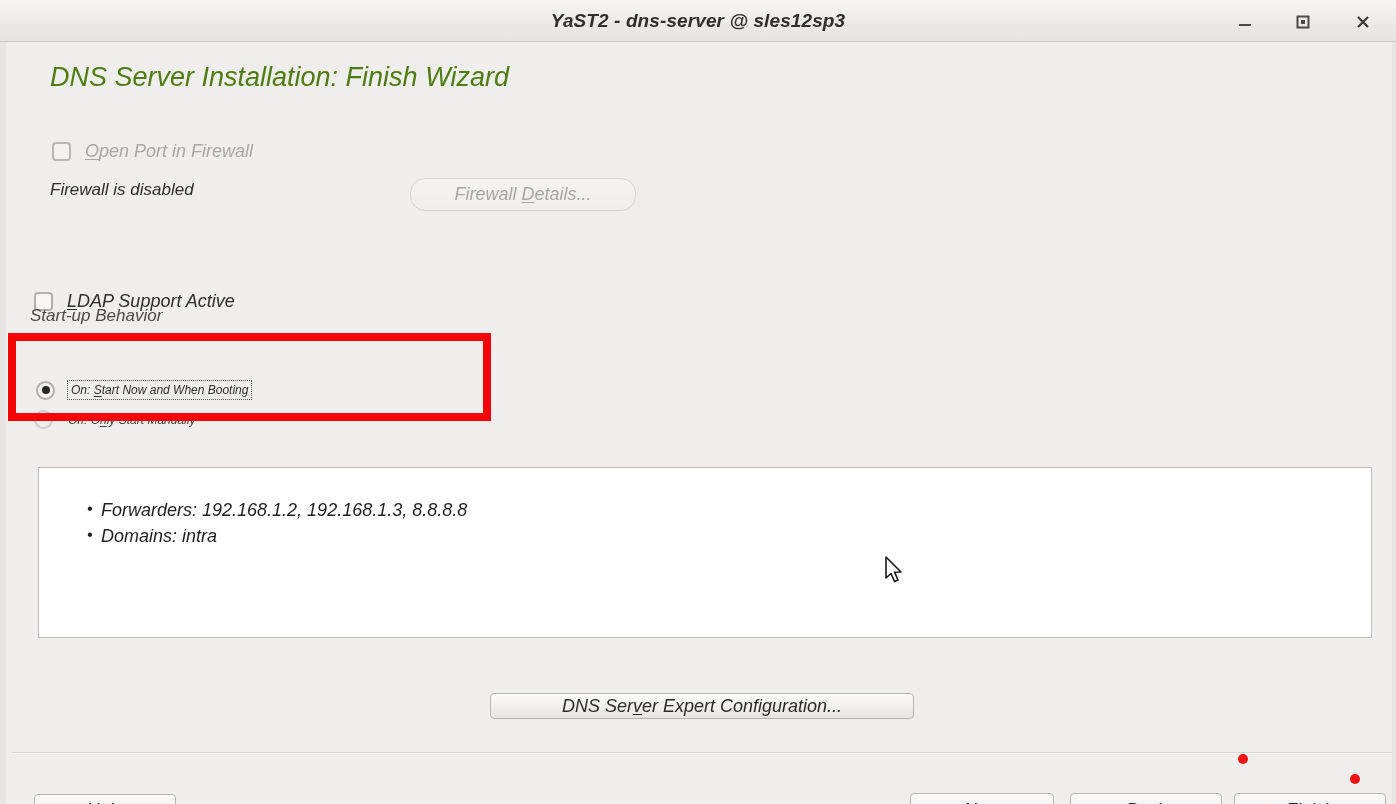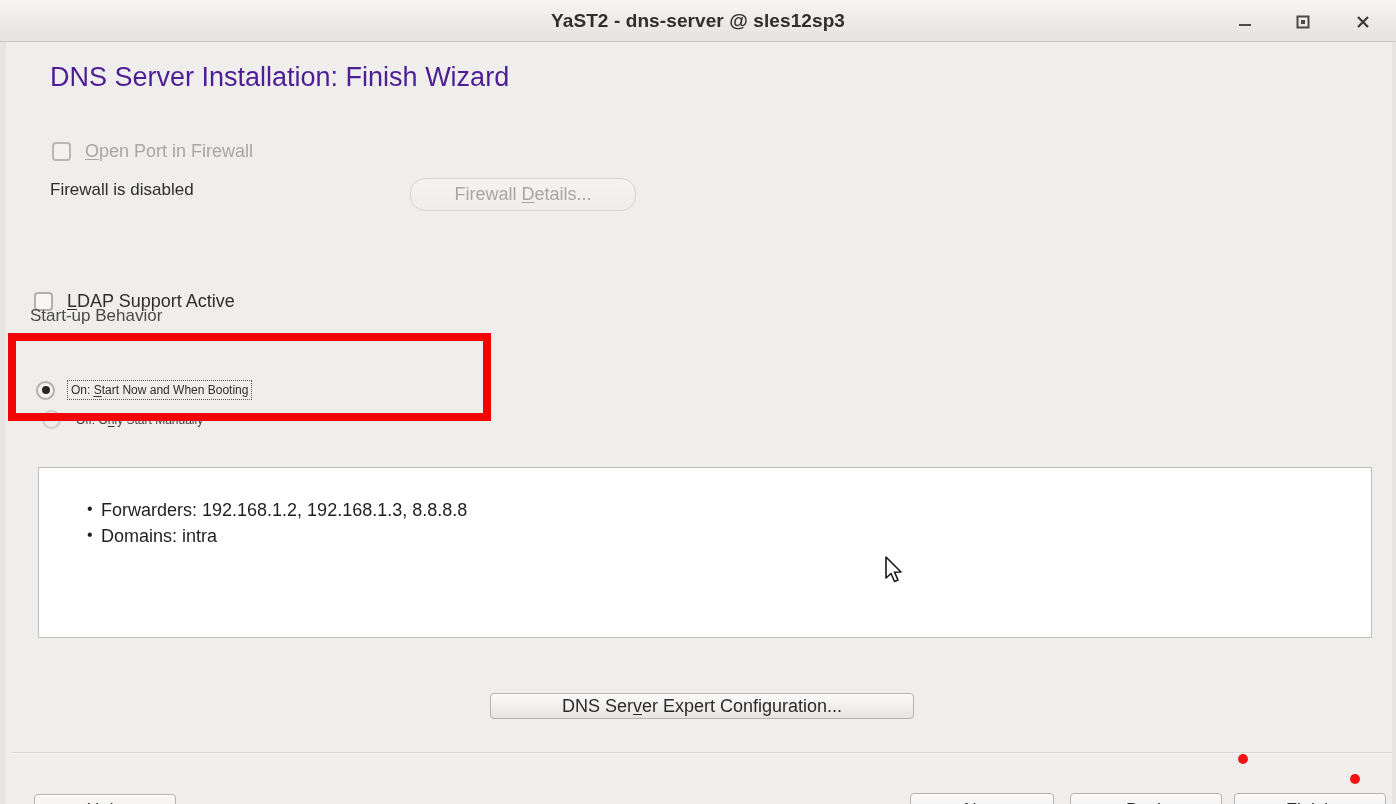--- a/index.html
+++ b/index.html
@@ -10,20 +10,21 @@
   body {
     font-family: "Liberation Sans", sans-serif;
     -webkit-font-smoothing: antialiased;
   }
   #app {
     position: relative;
     width: 1396px;
     height: 804px;
     overflow: hidden;
     background: #efeeed;
+    font-style: italic;
   }
 
   
   .titlebar {
     position: absolute;
     left: 0; top: 0;
     width: 1396px; height: 42px;
     background: linear-gradient(to bottom, #f7f6f5 0%, #eceae8 55%, #e6e4e2 100%);
     border-bottom: 1px solid #c9c6c3;
     box-sizing: border-box;
@@ -64,21 +65,21 @@
     position: absolute;
     left: 6px; top: 42px;
     width: 1386px; height: 762px;
   }
 
   
   .page-title {
     position: absolute;
     left: 44px; top: 20px;
     font-size: 27px;
-    color: #4c1d95;
+    color: #4d7c0f;
     white-space: nowrap;
   }
   .section-label {
     position: absolute;
     font-size: 17px;
     font-weight: bold;
     color: #2e2e2e;
     white-space: nowrap;
   }
   .fw-label { left: 24px; top: 68px; }
@@ -145,21 +146,21 @@
     font-size: 12px;
     color: #2e2e2e;
     white-space: nowrap;
     padding: 2px 3px;
   }
   .rb-label.focused {
     border: 1px dotted #555;
   }
   .rb-label.off { color: #3a3a3a; }
   .rb-on  { left: 30px; top: 338px; }
-  .rb-off { left: 36px; top: 368px; justify-content: flex-end; }
+  .rb-off { left: 28px; top: 368px; justify-content: flex-end; }
 
   
   .annot-rect {
     position: absolute;
     left: 2px; top: 291px;
     width: 483px; height: 88px;
     border: 8px solid #f20505;
     box-sizing: border-box;
     pointer-events: none;
   }

